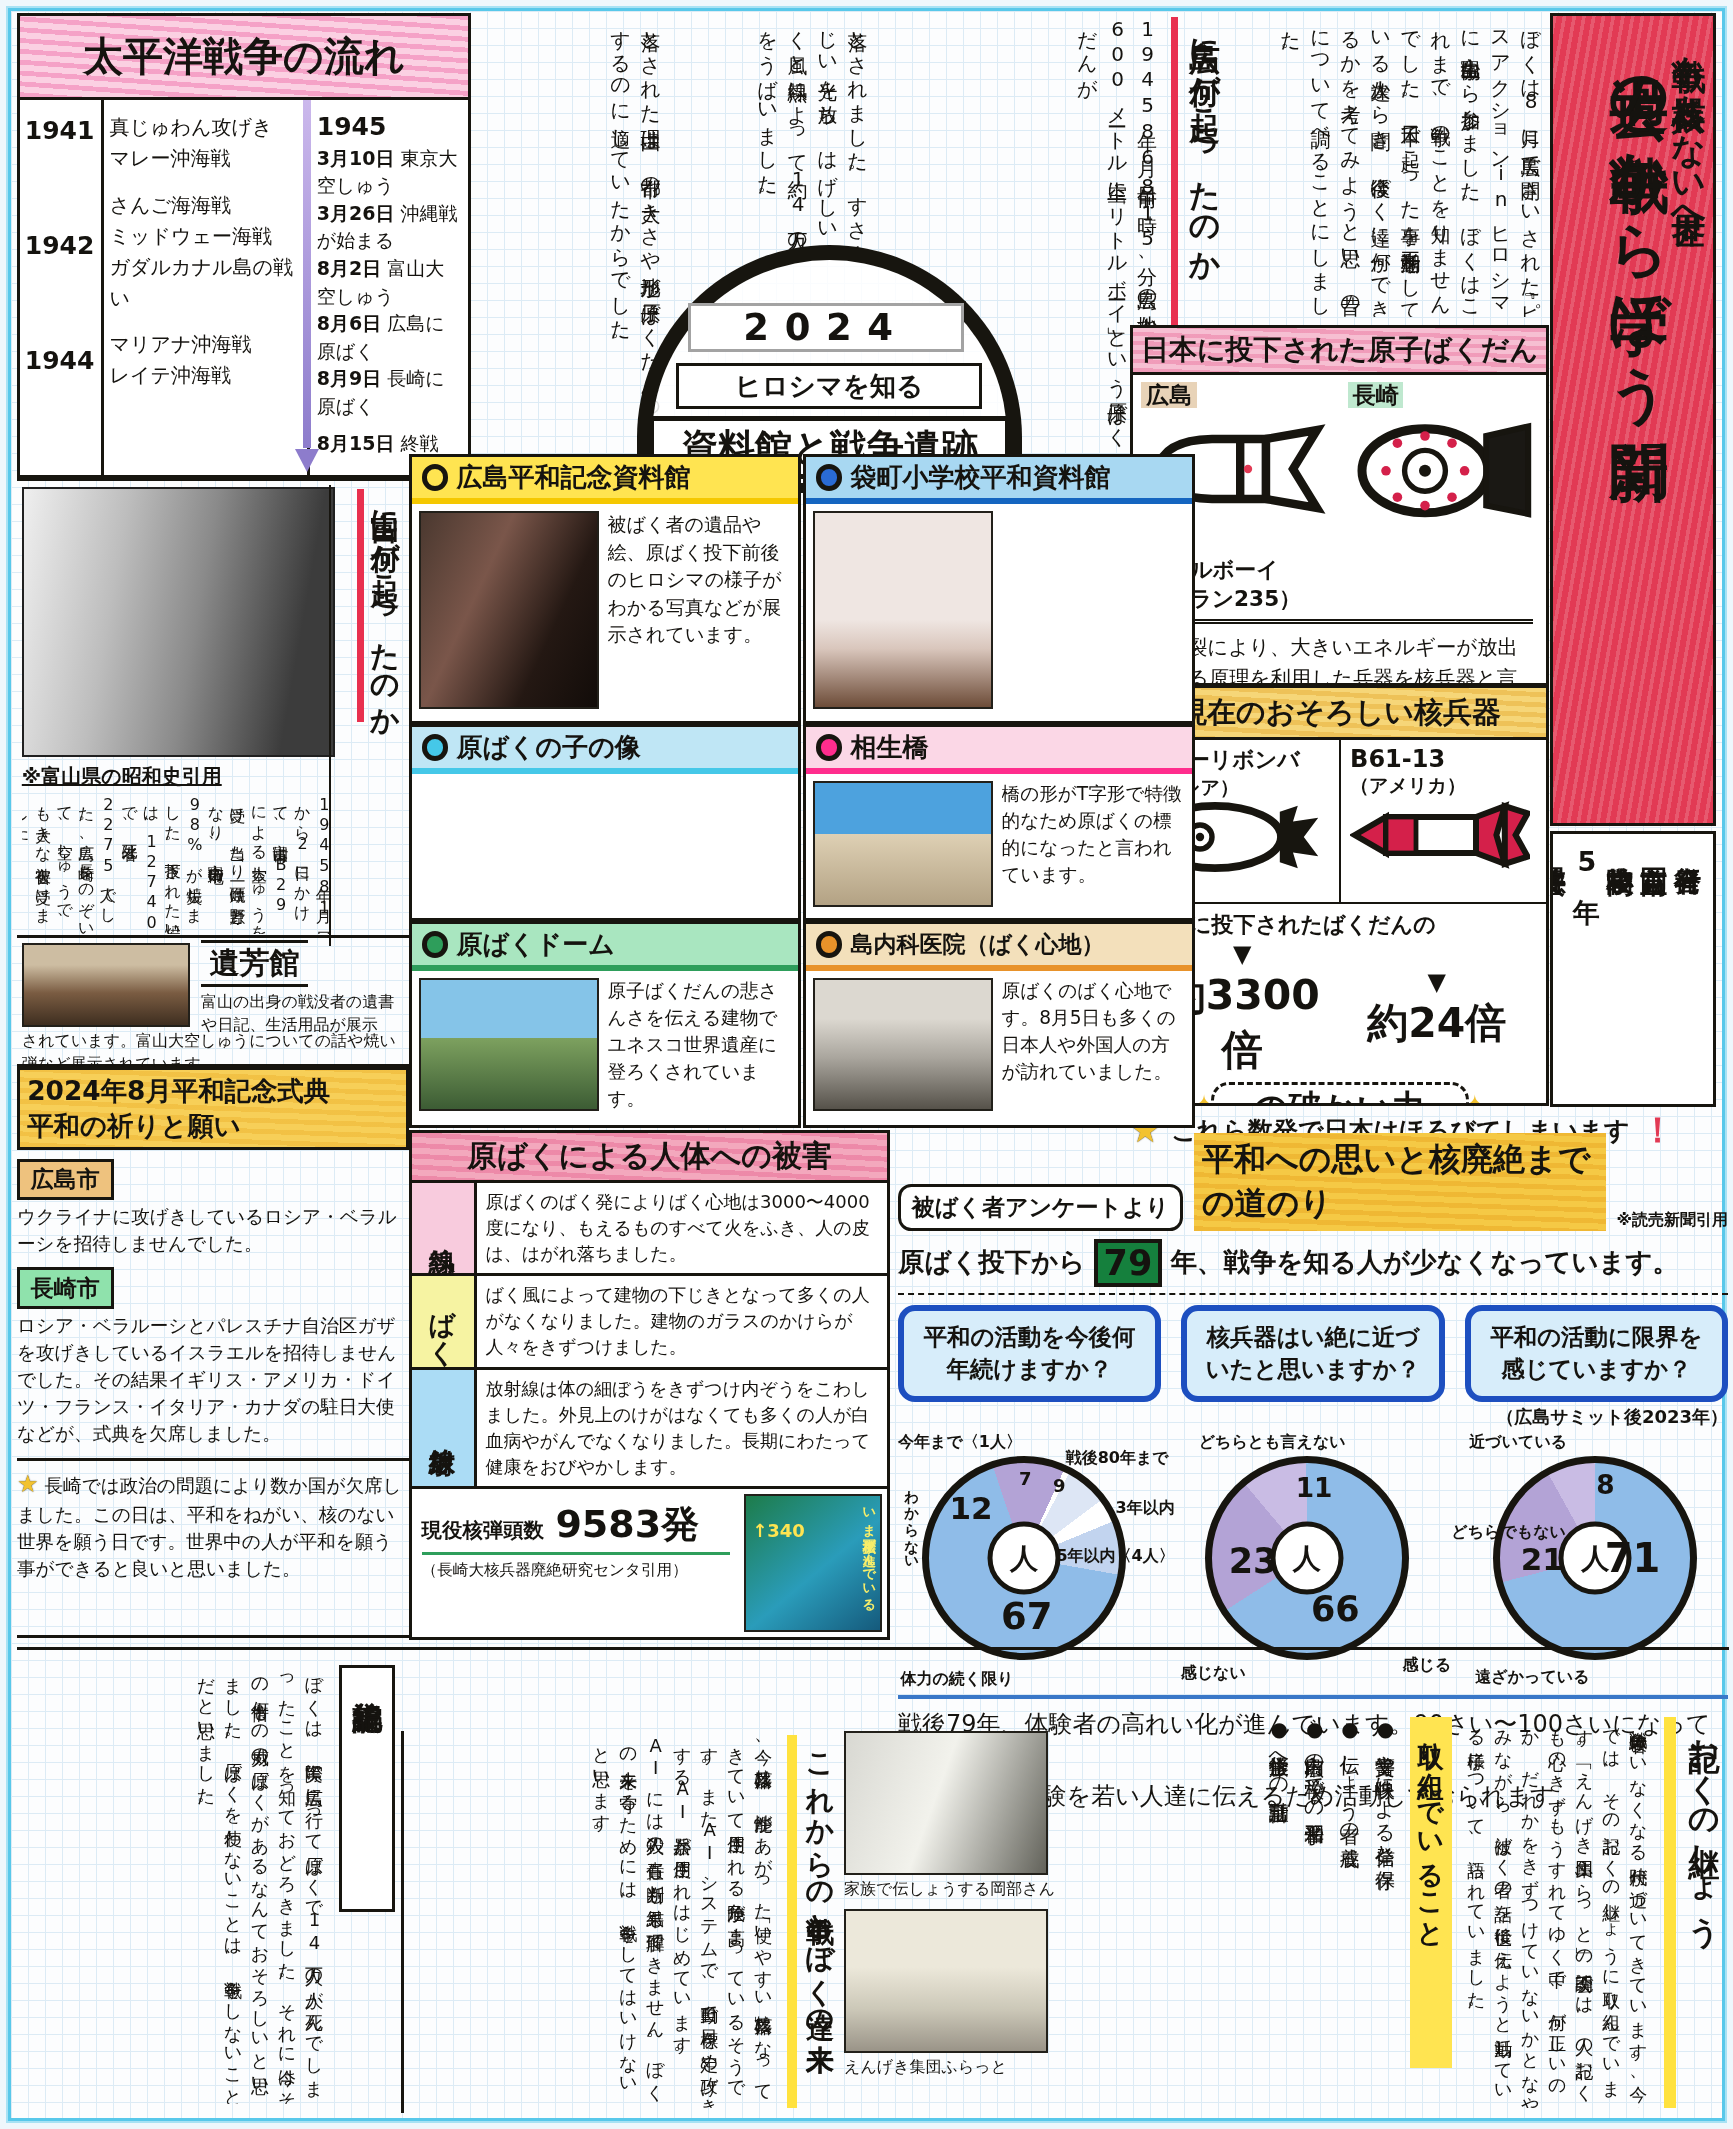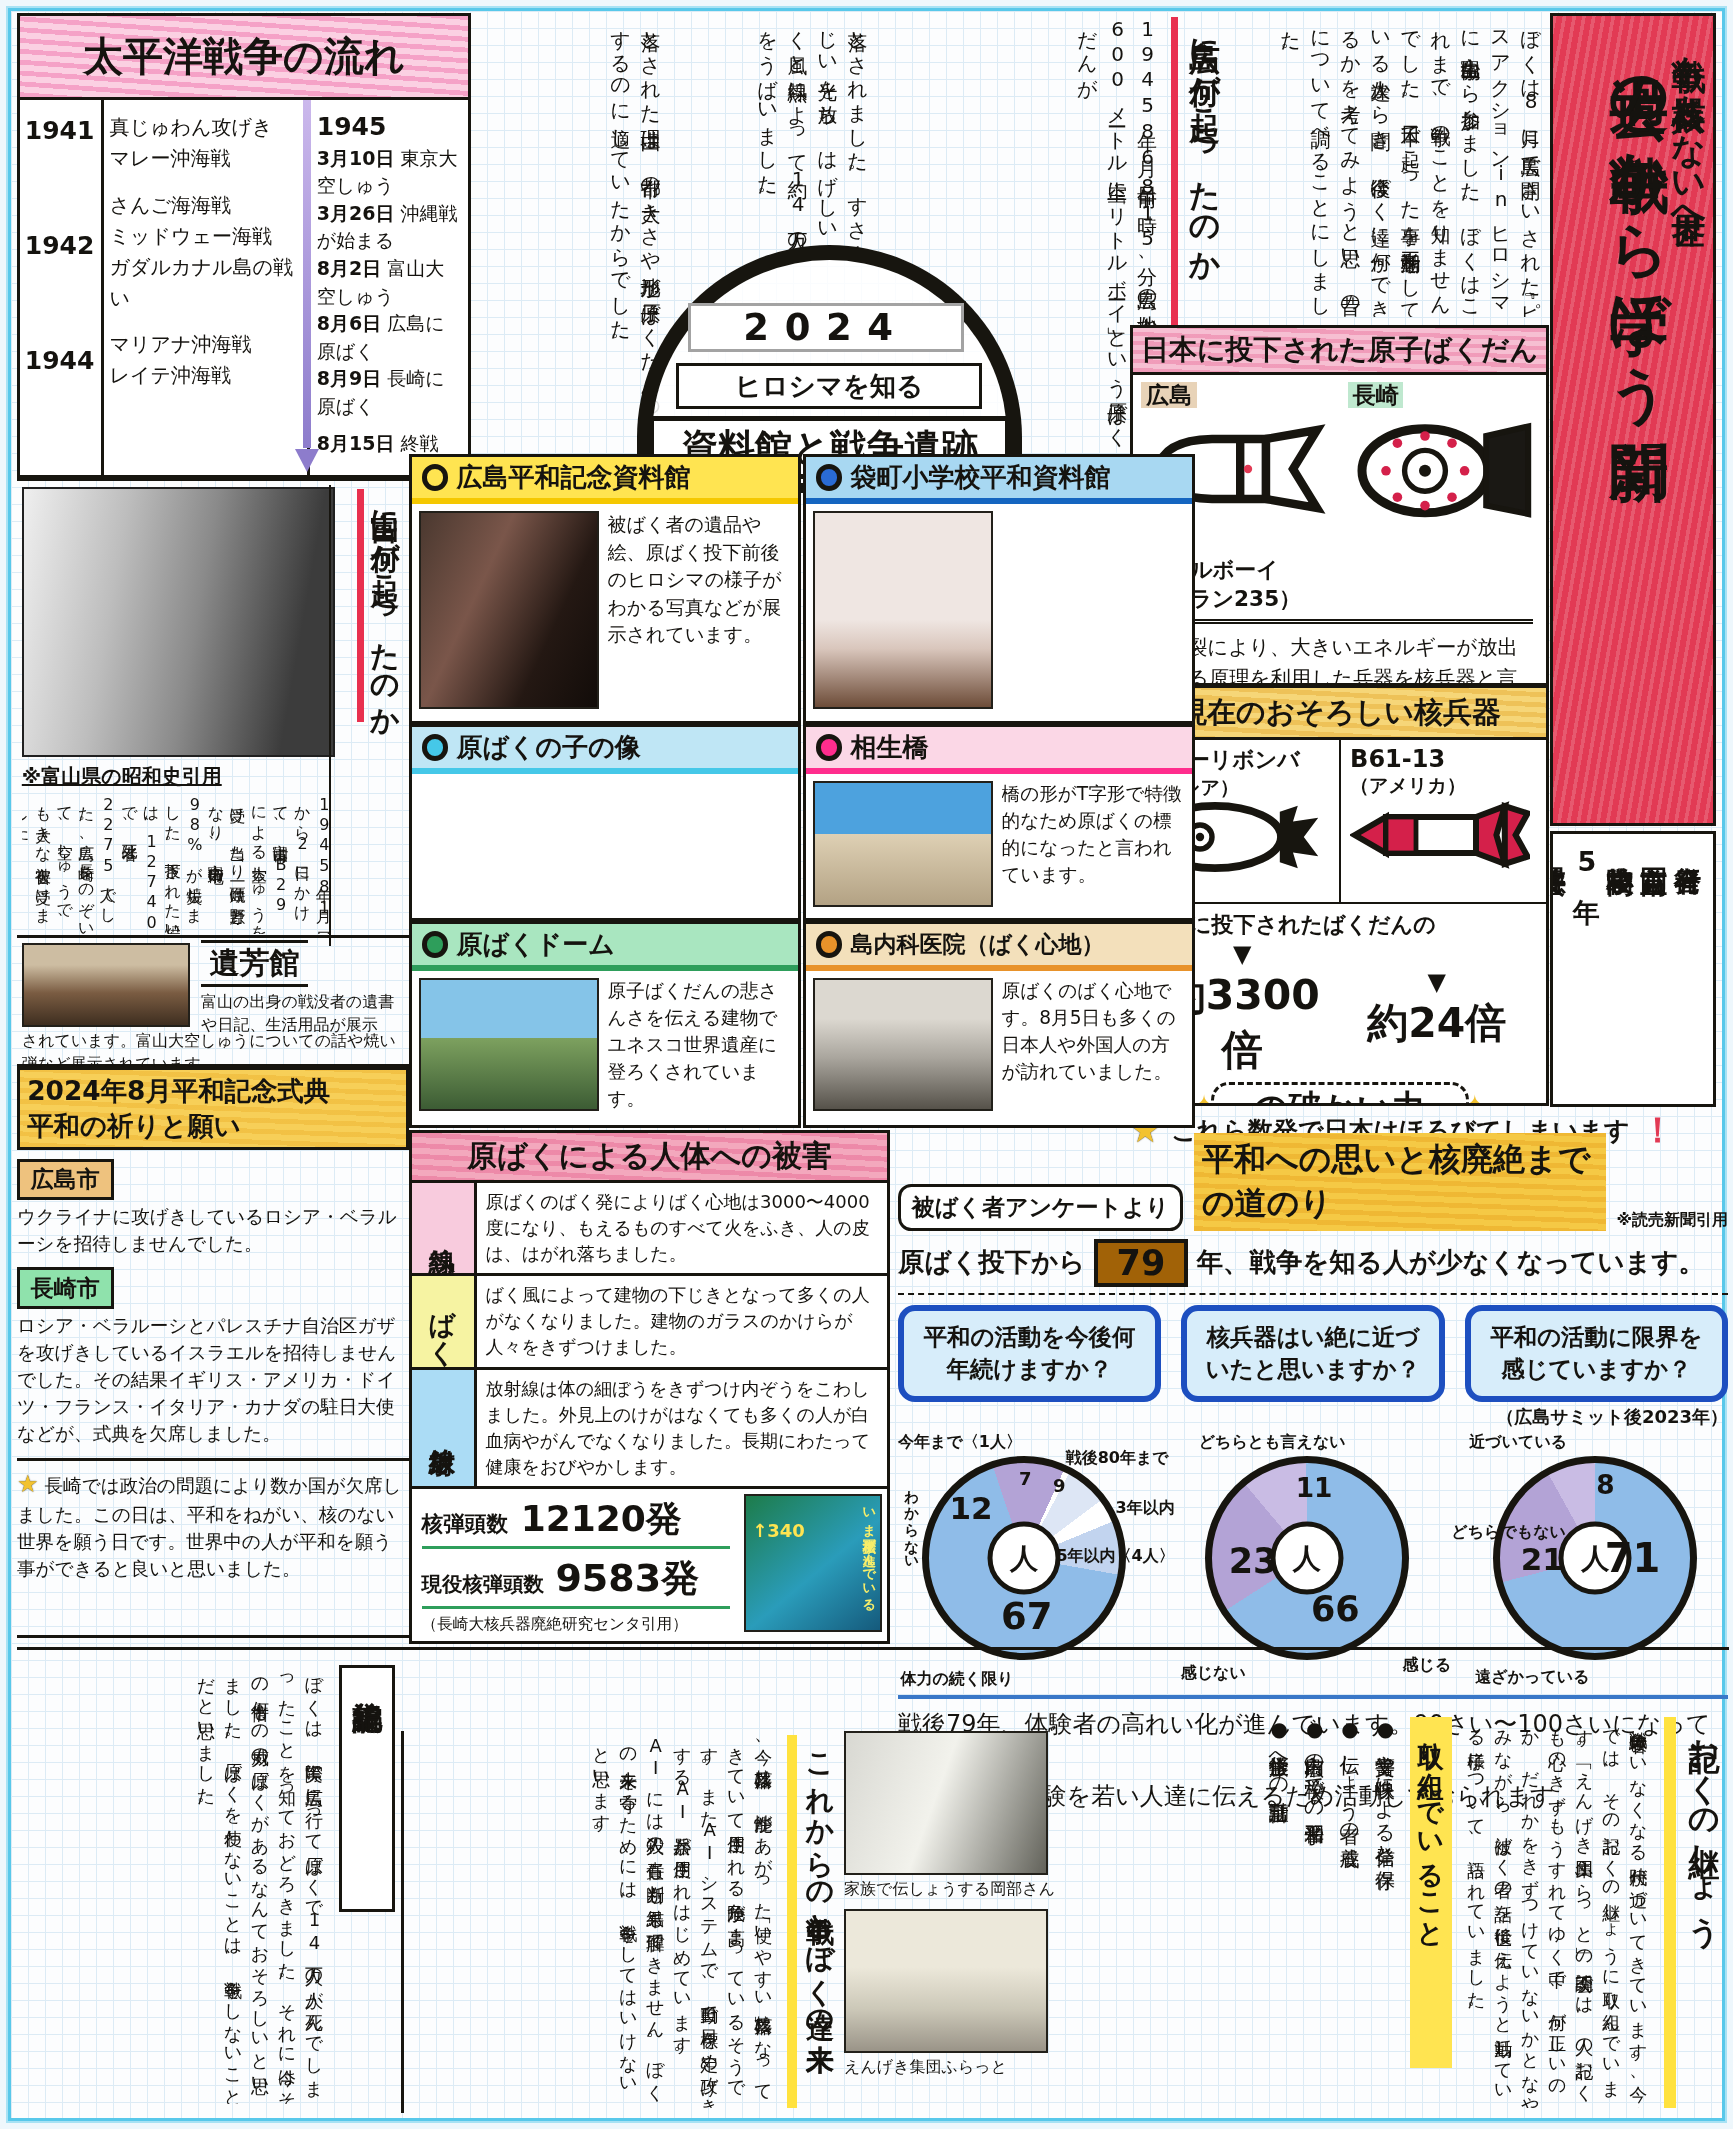--- a/index.html
+++ b/index.html
@@ -301,24 +301,20 @@
   <div style="display:flex;border:3.6px solid #17150f;border-top:none;background:#fff;">
     <div class="bar v" style="width:65px;background:#f6f3a2;font-size:26.4px;border-right:3px solid #17150f;">ばく風</div>
     <div class="htext" style="font-size:18px;padding:6px 8.4px;">ばく風によって建物の下じきとなって多くの人がなくなりました。建物のガラスのかけらが人々をきずつけました。</div>
   </div>
   <div style="display:flex;border:3.6px solid #17150f;border-top:none;background:#fff;">
     <div class="bar v" style="width:65px;background:#abdcf5;font-size:26.4px;border-right:3px solid #17150f;">放射線</div>
     <div class="htext" style="font-size:18px;padding:6px 8.4px;">放射線は体の細ぼうをきずつけ内ぞうをこわしました。外見上のけがはなくても多くの人が白血病やがんでなくなりました。長期にわたって健康をおびやかします。</div>
   </div>
   <div style="display:flex;border:3.6px solid #17150f;border-top:none;background:#fff;">
     <div style="flex:1;padding:6px 9.6px;">
-      <div style="border-bottom:3.6px solid #2e9e5b;padding-bottom:2.4px;">
-        <span style="font-size:21.6px;font-weight:bold;">核弾頭数</span>
-        <span style="font-size:36px;font-weight:bold;margin-left:9.6px;">12120発</span>
-      </div>
       <div style="border-bottom:3.6px solid #2e9e5b;padding:3.6px 0 2.4px;">
         <span style="font-size:20.4px;font-weight:bold;">現役核弾頭数</span>
         <span style="font-size:38px;font-weight:bold;margin-left:8.4px;">9583発</span>
       </div>
       <div style="font-size:15.6px;margin-top:4.8px;">（長崎大核兵器廃絶研究センタ引用）</div>
     </div>
     <div class="photo" style="width:138px;height:138px;margin:4.8px;background:linear-gradient(140deg,#1d7c4a,#2a9cba 55%,#155a7c);position:relative;">
       <div class="v" style="position:absolute;right:2.4px;top:3.6px;color:#f8ee6a;font-size:13.2px;font-weight:bold;height:129px;">いま核軍拡が進んでいる</div>
       <div style="position:absolute;left:6px;top:24px;color:#ffe451;font-size:18px;font-weight:bold;">↑340</div>
     </div>
@@ -326,21 +322,21 @@
 </div>
 
 <div class="abs" style="left:898px;top:1133px;width:830px;height:568px;">
   <div style="display:flex;align-items:flex-end;gap:10.8px;">
     <div style="border:3.6px solid #17150f;border-radius:13.2px;background:#fff;font-size:23px;font-weight:bold;padding:4.8px 10.8px;">被ばく者アンケートより</div>
     <div style="flex:1;background:#f5c945;background-image:repeating-linear-gradient(2deg,rgba(230,158,26,.4) 0 4.8px,transparent 4.8px 10.8px);font-size:32px;font-weight:bold;padding:4.8px 8.4px;">平和への思いと核廃絶までの道のり</div>
     <div style="font-size:16px;font-weight:bold;">※読売新聞引用</div>
   </div>
   <div style="margin-top:8.4px;font-size:26.4px;font-weight:bold;display:flex;align-items:center;gap:8.4px;border-bottom:2.4px dashed #17150f;padding-bottom:6px;">
     <span>原ばく投下から</span>
-    <span style="display:inline-block;background:#a16207;border:4.8px solid #17150f;font-size:35px;padding:0 19px;">79</span>
+    <span style="display:inline-block;background:#15803d;border:4.8px solid #17150f;font-size:35px;padding:0 6px;">79</span>
     <span>年、戦争を知る人が少なくなっています。</span>
   </div>
   <div style="display:flex;gap:20.4px;margin-top:9.6px;">
     <div class="qbox">平和の活動を今後何年続けますか？</div>
     <div class="qbox">核兵器はい絶に近づいたと思いますか？</div>
     <div class="qbox">平和の活動に限界を感じていますか？</div>
   </div>
   <div style="display:flex;justify-content:flex-end;font-size:18px;font-weight:bold;margin-top:2.4px;">（広島サミット後2023年）</div>
 
   <div style="display:flex;margin-top:3.6px;">

